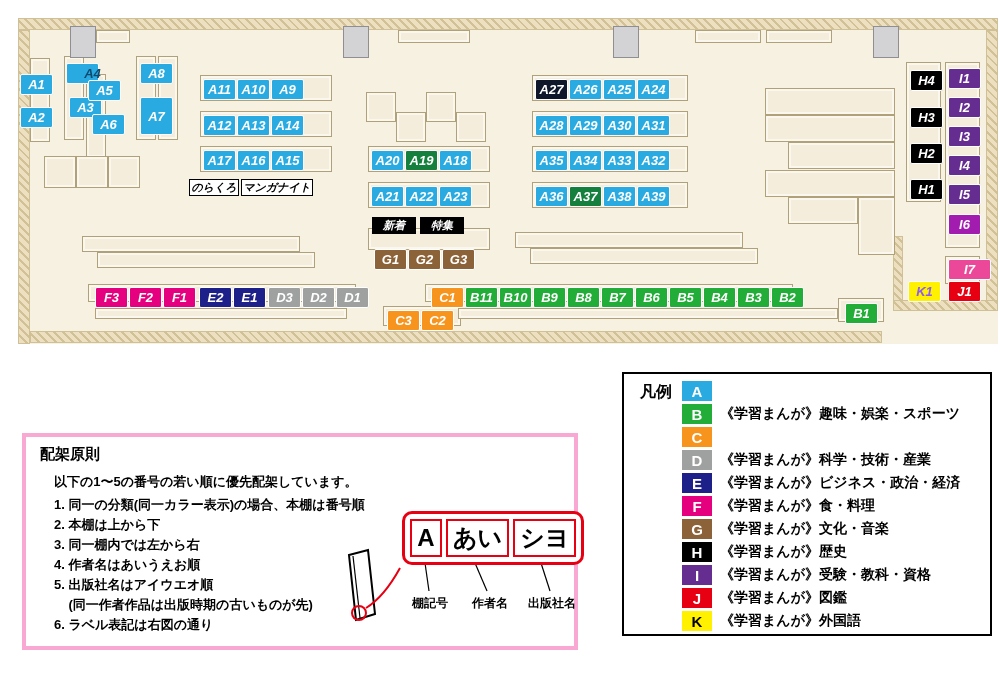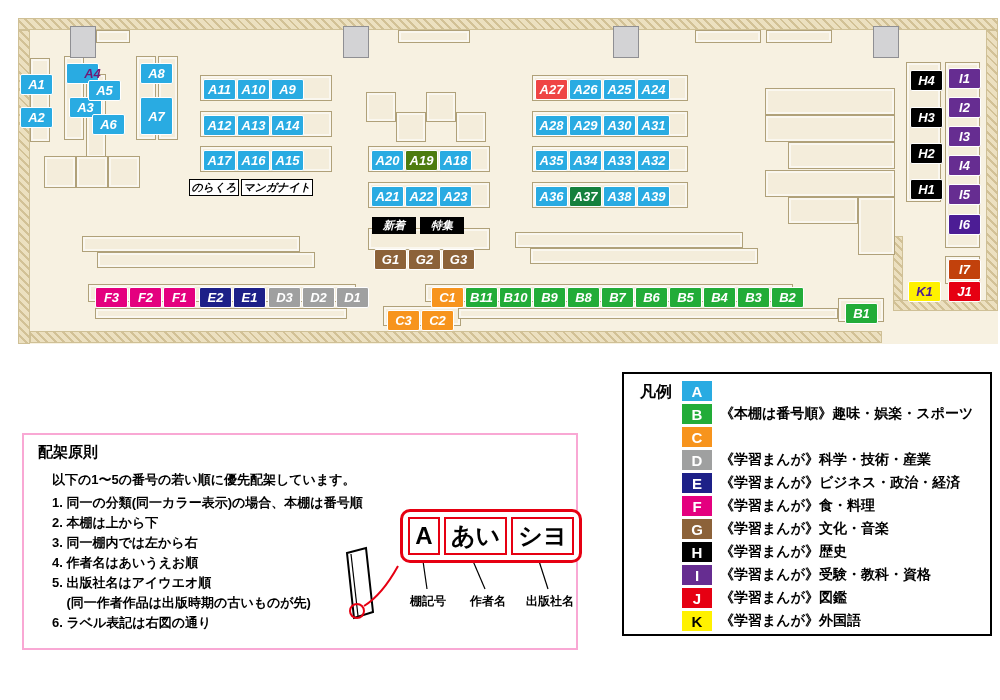--- a/index.html
+++ b/index.html
@@ -28,21 +28,21 @@
   .legend{position:absolute;left:622px;top:372px;width:370px;height:264px;background:#ffffff;
           border:2px solid #000000;box-sizing:border-box;}
   .legend-title{position:absolute;left:16px;top:8px;font-size:16px;font-weight:bold;}
   .legend-rows{position:absolute;left:58px;top:7px;display:flex;flex-direction:column;gap:3px;}
   .legend-row{display:flex;align-items:center;height:20px;}
   .legend-chip{width:30px;height:20px;display:flex;align-items:center;justify-content:center;
                font-weight:bold;font-size:15px;flex:0 0 30px;}
   .legend-text{margin-left:8px;font-size:14px;font-weight:bold;white-space:nowrap;}
   
   .principles{position:absolute;left:22px;top:433px;width:556px;height:217px;background:#ffffff;
-              border:2px solid #f9a8d4;box-sizing:border-box;}
+              border:4px solid #f9a8d4;box-sizing:border-box;}
   .p-title{position:absolute;left:14px;top:8px;font-size:15px;font-weight:bold;}
   .p-intro{position:absolute;left:28px;top:36px;font-size:13px;font-weight:bold;white-space:pre;}
   .p-items{position:absolute;left:28px;top:58px;}
   .p-item{font-size:13px;font-weight:bold;line-height:20px;white-space:pre;}
   .p-svg{position:absolute;left:0;top:0;width:552px;height:213px;pointer-events:none;}
   .sample{position:absolute;left:376px;top:74px;display:flex;gap:4px;align-items:stretch;
           border:3px solid #e60012;border-radius:10px;background:#ffffff;padding:5px;}
   .sample-cell{display:flex;align-items:center;justify-content:center;border:2px solid #e60012;
                background:#ffffff;font-size:24px;font-weight:bold;padding:0 5px;min-width:18px;
                line-height:34px;white-space:nowrap;}
@@ -105,42 +105,42 @@
     <div class="shelf" style="left: 838px; top: 298px; width: 46px; height: 24px;"></div>
     <div class="shelf" style="left: 906px; top: 62px; width: 35px; height: 140px;"></div>
     <div class="shelf" style="left: 945px; top: 62px; width: 35px; height: 186px;"></div>
     <div class="shelf" style="left: 945px; top: 256px; width: 35px; height: 28px;"></div>
     <div class="pillar" style="left: 70px; top: 26px; width: 26px; height: 32px;"></div>
     <div class="pillar" style="left: 343px; top: 26px; width: 26px; height: 32px;"></div>
     <div class="pillar" style="left: 613px; top: 26px; width: 26px; height: 32px;"></div>
     <div class="pillar" style="left: 873px; top: 26px; width: 26px; height: 32px;"></div>
     <div class="chip" style="left: 20px; top: 74px; width: 33px; height: 21px; background: rgb(41, 171, 226); color: rgb(255, 255, 255);">A1</div>
     <div class="chip" style="left: 20px; top: 107px; width: 33px; height: 21px; background: rgb(41, 171, 226); color: rgb(255, 255, 255);">A2</div>
-    <div class="chip" style="left: 66px; top: 63px; width: 33px; height: 21px; background: rgb(41, 171, 226); color: #701a75; padding-left: 20px;">A4</div>
+    <div class="chip" style="left: 66px; top: 63px; width: 33px; height: 21px; background: rgb(41, 171, 226); color: #0c4a6e; padding-left: 20px;">A4</div>
     <div class="chip" style="left: 69px; top: 97px; width: 33px; height: 21px; background: rgb(41, 171, 226); color: rgb(255, 255, 255);">A3</div>
     <div class="chip" style="left: 88px; top: 80px; width: 33px; height: 21px; background: rgb(41, 171, 226); color: rgb(255, 255, 255);">A5</div>
     <div class="chip" style="left: 92px; top: 114px; width: 33px; height: 21px; background: rgb(41, 171, 226); color: rgb(255, 255, 255);">A6</div>
     <div class="chip" style="left: 140px; top: 63px; width: 33px; height: 21px; background: rgb(41, 171, 226); color: rgb(255, 255, 255);">A8</div>
     <div class="chip" style="left: 140px; top: 97px; width: 33px; height: 38px; background: rgb(41, 171, 226); color: rgb(255, 255, 255);">A7</div>
     <div class="chip" style="left: 203px; top: 79px; width: 33px; height: 21px; background: rgb(41, 171, 226); color: rgb(255, 255, 255);">A11</div>
     <div class="chip" style="left: 237px; top: 79px; width: 33px; height: 21px; background: rgb(41, 171, 226); color: rgb(255, 255, 255);">A10</div>
     <div class="chip" style="left: 271px; top: 79px; width: 33px; height: 21px; background: rgb(41, 171, 226); color: rgb(255, 255, 255);">A9</div>
     <div class="chip" style="left: 203px; top: 115px; width: 33px; height: 21px; background: rgb(41, 171, 226); color: rgb(255, 255, 255);">A12</div>
     <div class="chip" style="left: 237px; top: 115px; width: 33px; height: 21px; background: rgb(41, 171, 226); color: rgb(255, 255, 255);">A13</div>
     <div class="chip" style="left: 271px; top: 115px; width: 33px; height: 21px; background: rgb(41, 171, 226); color: rgb(255, 255, 255);">A14</div>
     <div class="chip" style="left: 203px; top: 150px; width: 33px; height: 21px; background: rgb(41, 171, 226); color: rgb(255, 255, 255);">A17</div>
     <div class="chip" style="left: 237px; top: 150px; width: 33px; height: 21px; background: rgb(41, 171, 226); color: rgb(255, 255, 255);">A16</div>
     <div class="chip" style="left: 271px; top: 150px; width: 33px; height: 21px; background: rgb(41, 171, 226); color: rgb(255, 255, 255);">A15</div>
     <div class="chip" style="left: 371px; top: 150px; width: 33px; height: 21px; background: rgb(41, 171, 226); color: rgb(255, 255, 255);">A20</div>
-    <div class="chip" style="left: 405px; top: 150px; width: 33px; height: 21px; background: #4d7c0f; color: rgb(255, 255, 255);">A19</div>
+    <div class="chip" style="left: 405px; top: 150px; width: 33px; height: 21px; background: #15803d; color: rgb(255, 255, 255);">A19</div>
     <div class="chip" style="left: 439px; top: 150px; width: 33px; height: 21px; background: rgb(41, 171, 226); color: rgb(255, 255, 255);">A18</div>
     <div class="chip" style="left: 371px; top: 186px; width: 33px; height: 21px; background: rgb(41, 171, 226); color: rgb(255, 255, 255);">A21</div>
     <div class="chip" style="left: 405px; top: 186px; width: 33px; height: 21px; background: rgb(41, 171, 226); color: rgb(255, 255, 255);">A22</div>
     <div class="chip" style="left: 439px; top: 186px; width: 33px; height: 21px; background: rgb(41, 171, 226); color: rgb(255, 255, 255);">A23</div>
-    <div class="chip" style="left: 535px; top: 79px; width: 33px; height: 21px; background: #ef4444; color: rgb(255, 255, 255);">A27</div>
+    <div class="chip" style="left: 535px; top: 79px; width: 33px; height: 21px; background: #0f172a; color: rgb(255, 255, 255);">A27</div>
     <div class="chip" style="left: 569px; top: 79px; width: 33px; height: 21px; background: rgb(41, 171, 226); color: rgb(255, 255, 255);">A26</div>
     <div class="chip" style="left: 603px; top: 79px; width: 33px; height: 21px; background: rgb(41, 171, 226); color: rgb(255, 255, 255);">A25</div>
     <div class="chip" style="left: 637px; top: 79px; width: 33px; height: 21px; background: rgb(41, 171, 226); color: rgb(255, 255, 255);">A24</div>
     <div class="chip" style="left: 535px; top: 115px; width: 33px; height: 21px; background: rgb(41, 171, 226); color: rgb(255, 255, 255);">A28</div>
     <div class="chip" style="left: 569px; top: 115px; width: 33px; height: 21px; background: rgb(41, 171, 226); color: rgb(255, 255, 255);">A29</div>
     <div class="chip" style="left: 603px; top: 115px; width: 33px; height: 21px; background: rgb(41, 171, 226); color: rgb(255, 255, 255);">A30</div>
     <div class="chip" style="left: 637px; top: 115px; width: 33px; height: 21px; background: rgb(41, 171, 226); color: rgb(255, 255, 255);">A31</div>
     <div class="chip" style="left: 535px; top: 150px; width: 33px; height: 21px; background: rgb(41, 171, 226); color: rgb(255, 255, 255);">A35</div>
     <div class="chip" style="left: 569px; top: 150px; width: 33px; height: 21px; background: rgb(41, 171, 226); color: rgb(255, 255, 255);">A34</div>
     <div class="chip" style="left: 603px; top: 150px; width: 33px; height: 21px; background: rgb(41, 171, 226); color: rgb(255, 255, 255);">A33</div>
@@ -176,39 +176,39 @@
     <div class="chip" style="left: 845px; top: 303px; width: 33px; height: 21px; background: rgb(34, 172, 56); color: rgb(255, 255, 255);">B1</div>
     <div class="chip" style="left: 910px; top: 70px; width: 33px; height: 21px; background: rgb(0, 0, 0); color: rgb(255, 255, 255);">H4</div>
     <div class="chip" style="left: 910px; top: 107px; width: 33px; height: 21px; background: rgb(0, 0, 0); color: rgb(255, 255, 255);">H3</div>
     <div class="chip" style="left: 910px; top: 143px; width: 33px; height: 21px; background: rgb(0, 0, 0); color: rgb(255, 255, 255);">H2</div>
     <div class="chip" style="left: 910px; top: 179px; width: 33px; height: 21px; background: rgb(0, 0, 0); color: rgb(255, 255, 255);">H1</div>
     <div class="chip" style="left: 948px; top: 68px; width: 33px; height: 21px; background: rgb(102, 45, 145); color: rgb(255, 255, 255);">I1</div>
     <div class="chip" style="left: 948px; top: 97px; width: 33px; height: 21px; background: rgb(102, 45, 145); color: rgb(255, 255, 255);">I2</div>
     <div class="chip" style="left: 948px; top: 126px; width: 33px; height: 21px; background: rgb(102, 45, 145); color: rgb(255, 255, 255);">I3</div>
     <div class="chip" style="left: 948px; top: 155px; width: 33px; height: 21px; background: rgb(102, 45, 145); color: rgb(255, 255, 255);">I4</div>
     <div class="chip" style="left: 948px; top: 184px; width: 33px; height: 21px; background: rgb(102, 45, 145); color: rgb(255, 255, 255);">I5</div>
-    <div class="chip" style="left: 948px; top: 214px; width: 33px; height: 21px; background: #4c1d95; color: rgb(255, 255, 255);">I6</div>
-    <div class="chip" style="left: 948px; top: 259px; width: 33px; height: 21px; background: #c2410c; color: rgb(255, 255, 255);">I7</div>
-    <div class="chip" style="left: 908px; top: 281px; width: 33px; height: 21px; background: rgb(255, 241, 0); color: #4c1d95;">K1</div>
+    <div class="chip" style="left: 948px; top: 214px; width: 33px; height: 21px; background: #a21caf; color: rgb(255, 255, 255);">I6</div>
+    <div class="chip" style="left: 948px; top: 259px; width: 43px; height: 21px; background: #ec4899; color: rgb(255, 255, 255);">I7</div>
+    <div class="chip" style="left: 908px; top: 281px; width: 33px; height: 21px; background: rgb(255, 241, 0); color: #8b5cf6;">K1</div>
     <div class="chip" style="left: 948px; top: 281px; width: 33px; height: 21px; background: rgb(230, 0, 18); color: rgb(255, 255, 255);">J1</div>
     <div class="tag white" style="left: 189px; top: 179px; width: 50px; height: 17px;">のらくろ</div>
     <div class="tag white" style="left: 241px; top: 179px; width: 72px; height: 17px;">マンガナイト</div>
     <div class="tag black" style="left: 372px; top: 217px; width: 44px; height: 17px;">新着</div>
     <div class="tag black" style="left: 420px; top: 217px; width: 44px; height: 17px;">特集</div>
   </div>
 
 <div class="legend">
   <div class="legend-title">凡例</div>
   <div class="legend-rows" id="legend-rows">
       <div class="legend-row">
         <span class="legend-chip" style="background: rgb(41, 171, 226); color: rgb(255, 255, 255);">A</span>
       </div>
       <div class="legend-row">
         <span class="legend-chip" style="background: rgb(34, 172, 56); color: rgb(255, 255, 255);">B</span>
-        <span class="legend-text">《本棚は番号順》趣味・娯楽・スポーツ</span>
+        <span class="legend-text">《学習まんが》趣味・娯楽・スポーツ</span>
       </div>
       <div class="legend-row">
         <span class="legend-chip" style="background: rgb(247, 148, 29); color: rgb(255, 255, 255);">C</span>
       </div>
       <div class="legend-row">
         <span class="legend-chip" style="background: rgb(159, 160, 160); color: rgb(255, 255, 255);">D</span>
         <span class="legend-text">《学習まんが》科学・技術・産業</span>
       </div>
       <div class="legend-row">
         <span class="legend-chip" style="background: rgb(29, 32, 136); color: rgb(255, 255, 255);">E</span>

